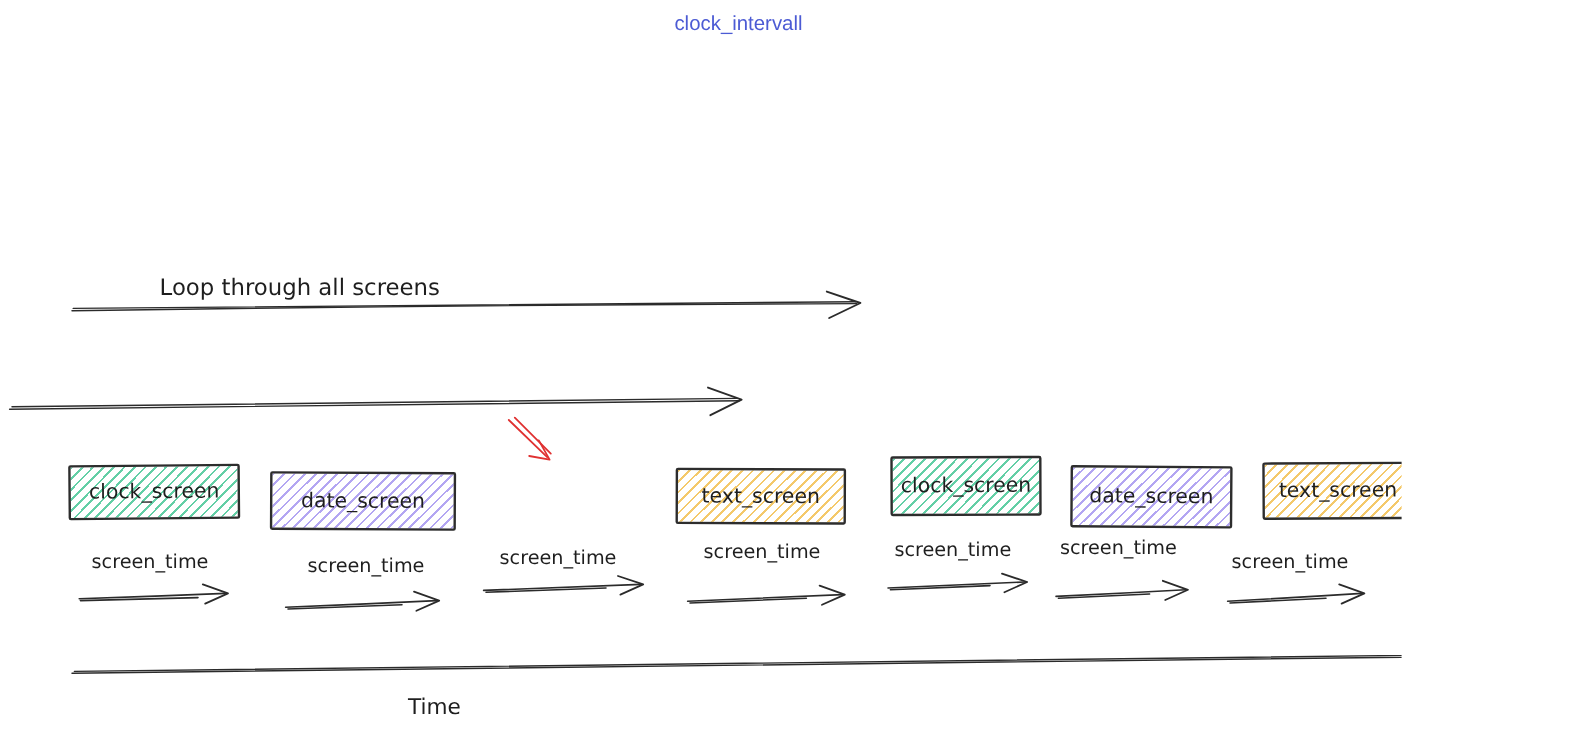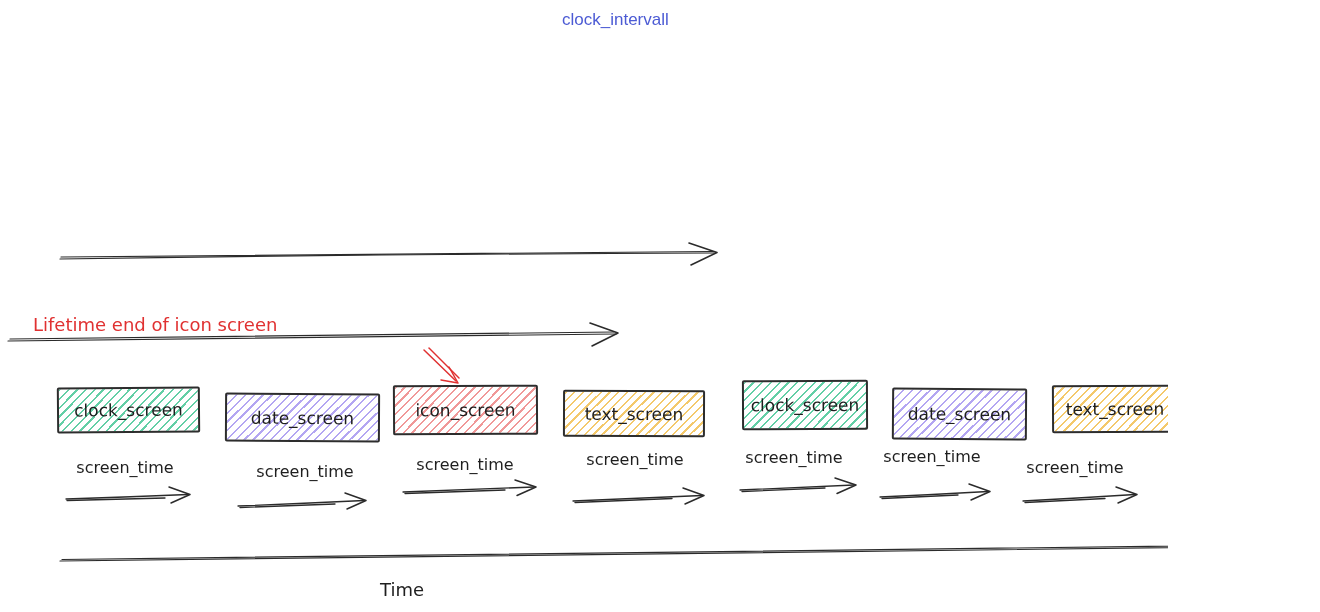--- a/index.html
+++ b/index.html
@@ -15,21 +15,21 @@
     position:absolute;left:562px;top:10px;
     font-family:"Liberation Sans",sans-serif;
     font-size:17px;color:#4c5bd4;white-space:nowrap;
   }
   .hand{
     font-family:"DejaVu Sans",sans-serif;
     white-space:nowrap;
   }
   .loop-label{position:absolute;left:133px;top:229px;font-size:19px;}
   .lifetime-label{position:absolute;left:33px;top:314px;font-size:18px;color:#e03131;}
-  .time-label{position:absolute;left:340px;top:579px;width:60px;font-size:18px;text-align:center;margin-left:32px;}
+  .time-label{position:absolute;left:340px;top:579px;width:60px;font-size:18px;}
   .arrow-svg{position:absolute;left:0;top:0;width:1320px;height:612px;}
   .box{
     position:absolute;
     border:2px solid #2d2d2d;
     border-radius:2px;
     display:flex;align-items:center;justify-content:center;
     font-size:17px;color:#1e1e1e;
     box-sizing:border-box;
   }
   .c-green{background:repeating-linear-gradient(135deg,#63cfa6 0 1.6px,transparent 1.6px 6.2px);}
@@ -104,30 +104,27 @@
       <polyline stroke-width="1.5" points="1116,487 1137,494.5 1118,503"></polyline>
     </g>
 
     <g stroke-width="1.2">
       <path d="M60,561 Q680,553 1308,546"></path>
       <path d="M62,559.5 Q680,551.5 1306,544.5"></path>
       <polyline stroke-width="1.6" points="1281,535 1310,545.5 1283,558"></polyline>
     </g>
   </svg>
 
-  <div class="hand lifetime-label">Lifetime end of icon screen</div>
+  <div class="hand loop-label">Loop through all screens</div>
 
   <div class="box c-green" style="left:57px;top:387px;width:143px;height:46px;transform:rotate(-0.5deg);">
     <span class="hand">clock_screen</span>
   </div>
   <div class="box c-purple" style="left:225px;top:393px;width:155px;height:49px;transform:rotate(0.3deg);">
     <span class="hand">date_screen</span>
-  </div>
-  <div class="box c-red" style="left:393px;top:385px;width:145px;height:50px;transform:rotate(-0.3deg);">
-    <span class="hand">icon_screen</span>
   </div>
   <div class="box c-yellow" style="left:563px;top:390px;width:142px;height:47px;transform:rotate(0.2deg);">
     <span class="hand">text_screen</span>
   </div>
   <div class="box c-green" style="left:742px;top:380px;width:126px;height:50px;transform:rotate(-0.2deg);">
     <span class="hand">clock_screen</span>
   </div>
   <div class="box c-purple" style="left:892px;top:388px;width:135px;height:52px;transform:rotate(0.4deg);">
     <span class="hand">date_screen</span>
   </div>

